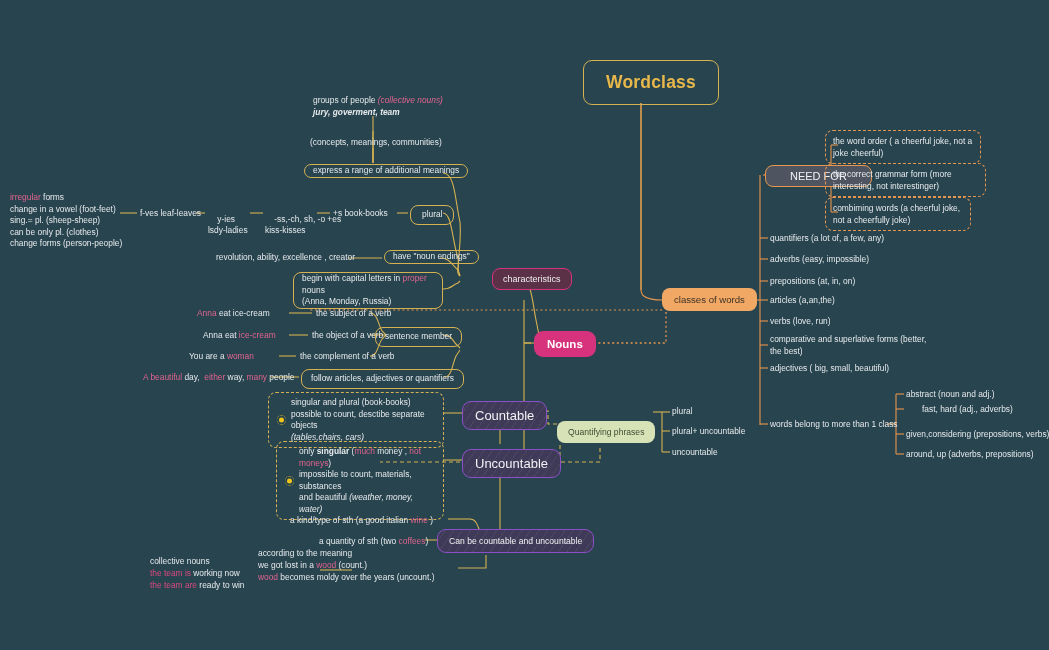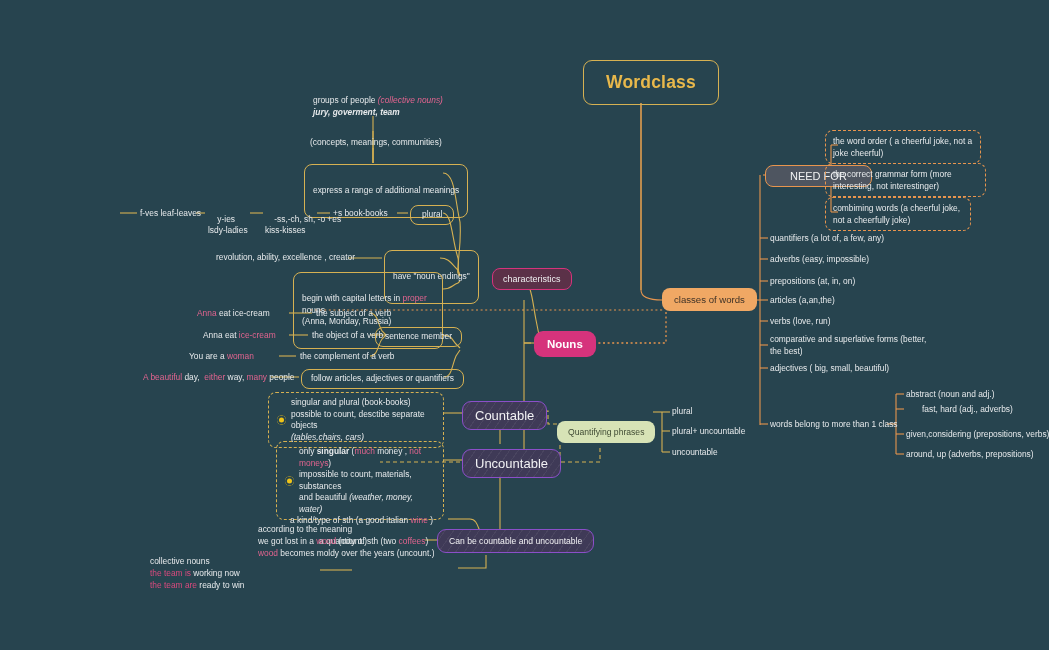--- a/index.html
+++ b/index.html
@@ -44,21 +44,21 @@
   }
 
   
   .ybox {
     position: absolute;
     border: 1.1px solid #d6b152;
     border-radius: 8px;
     color: #e7eaec;
     font-size: 8.4px;
     line-height: 11.5px;
-    padding: 20px 8px;
+    padding: 0 8px;
     background: transparent;
   }
 
   
   .ydash {
     position: absolute;
     border: 1.1px dashed #d6b152;
     border-radius: 8px;
     color: #e7eaec;
     font-size: 8.4px;
@@ -344,20 +344,27 @@
     <span>groups of people </span><span class="pink ital">(collective nouns)</span><br>
     <span class="bold ital">jury, goverment, team</span>
   </div>
   <div class="txt" style="left:310px; top:137px;">
     <span>(concepts, meanings, communities)</span>
   </div>
   <div class="ybox" style="left:304px; top:164px;">
     <span>express a range of additional meanings</span>
   </div>
 
+  <div class="txt" style="left:10px; top:192px; line-height:11.6px;">
+    <span class="pink">irregular</span><span> forms</span><br>
+    <span>change in a vowel  (foot-feet)</span><br>
+    <span>sing.= pl. (sheep-sheep)</span><br>
+    <span>can be only pl. (clothes)</span><br>
+    <span>change forms (person-people)</span>
+  </div>
   <div class="txt" style="left:140px; top:208px;">
     <span>f-ves leaf-leaves</span>
   </div>
   <div class="txt" style="left:208px; top:202px; white-space:pre;">
     <span>y-ies
 lsdy-ladies</span>
   </div>
   <div class="txt" style="left:265px; top:202px; white-space:pre;">
     <span>-ss,-ch, sh, -o +es
 kiss-kisses</span>
@@ -448,19 +455,19 @@
   </div>
   <div class="purple small" style="left:437px; top:529px;">
     <span>Can be countable and uncountable</span>
   </div>
 
   <div class="txt" style="left:150px; top:556px; line-height:11.8px;">
     <span>collective nouns</span><br>
     <span class="pinkd">the team is</span><span> working now</span><br>
     <span class="pinkd">the team are</span><span>  ready to win</span>
   </div>
-  <div class="txt" style="left:258px; top:524px; line-height:11.8px;">
+  <div class="txt" style="left:258px; top:548px; line-height:11.8px;">
     <span>according to the meaning</span><br>
     <span>we got lost in a </span><span class="pink">wood</span><span> (count.)</span><br>
     <span class="pink">wood</span><span> becomes moldy over the years (uncount.)</span>
   </div>
 
 </div>
 
 </body></html>

